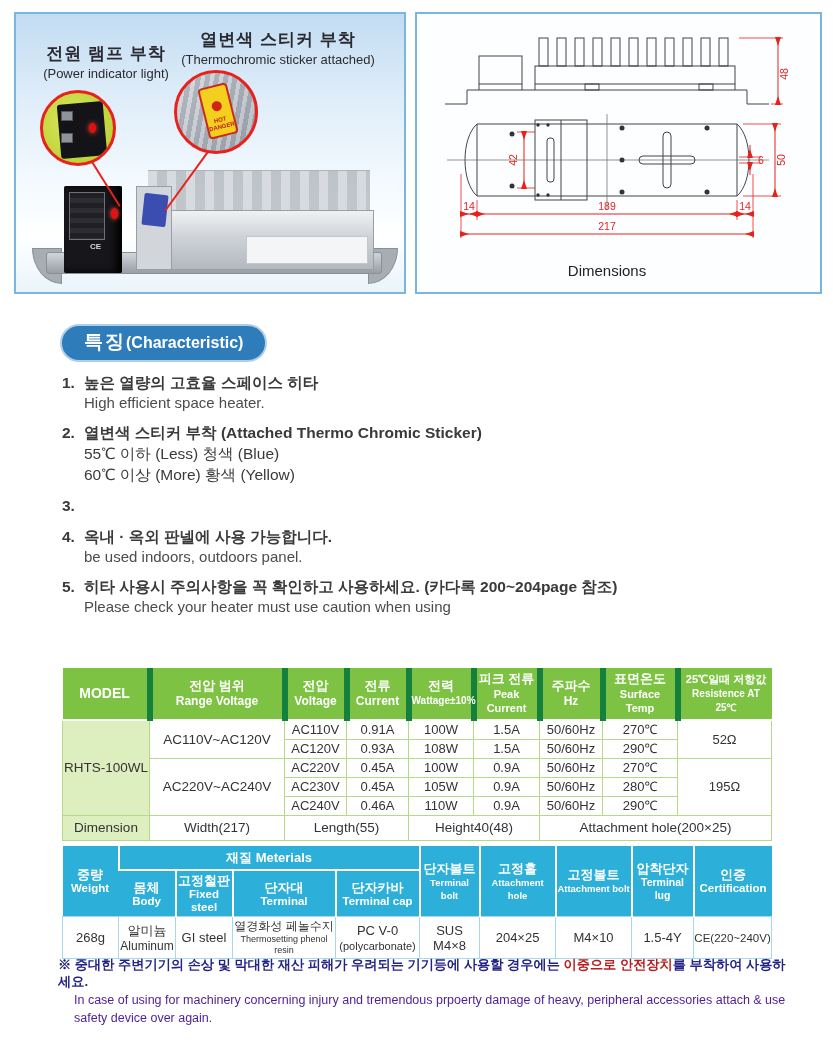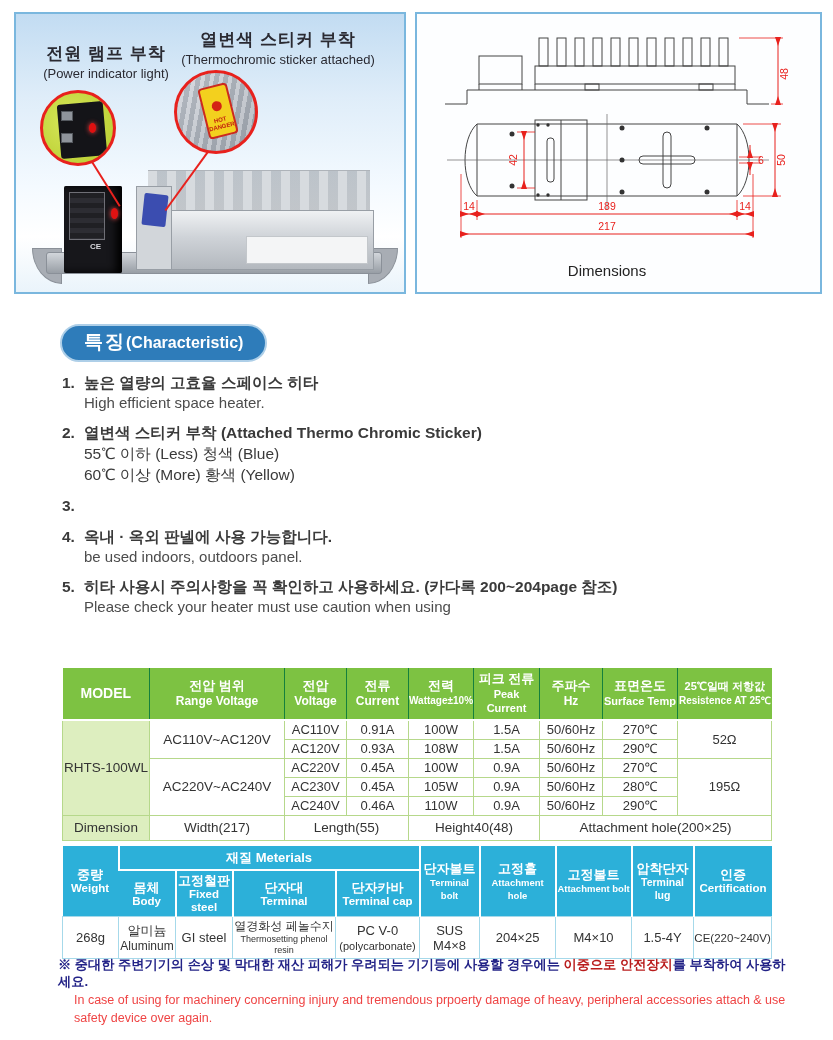--- a/index.html
+++ b/index.html
@@ -72,21 +72,21 @@
 
   .char-list { position:absolute; left:62px; top:372px; width:600px; }
   .char-item { display:flex; margin-bottom:10px; }
   .char-num { width:22px; font-size:15.5px; font-weight:600; color:#3a3a3a; line-height:21px; }
   .char-ko { font-size:15.5px; font-weight:600; color:#3a3a3a; line-height:21px; }
   .char-en { font-size:15px; color:#4c4c4c; line-height:18px; margin-top:1px; }
 
   
   table { border-collapse:collapse; table-layout:fixed; }
   .t1 { position:absolute; left:62px; top:668px; width:709px; }
-  .t1 th { background:#7dc242; color:#fff; border-left:1px solid #15803d; border-bottom:2px solid #fff;
+  .t1 th { background:#7dc242; color:#fff; border-left:6px solid #15803d; border-bottom:2px solid #fff;
     padding:3px 0 4px 0; vertical-align:middle; }
   .t1 th:first-child { border-left:none; }
   .t1 th .ko { display:block; font-size:13px; font-weight:bold; line-height:16px; }
   .t1 th .en { display:block; font-size:12px; font-weight:bold; line-height:14px; }
   .t1 th.sm .en { font-size:10px; }
   .t1 th.md .en { font-size:11px; }
   .t1 th.model-h { font-size:14px; font-weight:bold; }
   .t1 td { border:1px solid #b6d88b; background:#fff; text-align:center; font-size:13px;
     height:19px; line-height:15px; padding:0; color:#333; }
   .t1 td.model { background:#ddeebf; font-size:13.5px; }
@@ -108,21 +108,21 @@
   .t2 td .l1 { display:block; line-height:16px; }
   .t2 td .l2 { display:block; line-height:14px; font-size:11px; }
   .t2 td.tiny .l1 { font-size:12px; line-height:15px; }
   .t2 td.tiny .l2 { font-size:9px; line-height:11px; }
   .t2 td.cert { font-size:11.5px; }
 
   
   .footnote { position:absolute; left:58px; top:956px; width:730px; }
   .fn-ko { color:#232387; font-weight:bold; font-size:13.2px; line-height:17px; }
   .fn-ko .hl { color:#b91c1c; }
-  .fn-en { color:#ef4444; font-size:12.5px; line-height:16px; margin-left:16px; margin-top:2px; }
+  .fn-en { color:#4c1d95; font-size:12.5px; line-height:16px; margin-left:16px; margin-top:2px; }
 
   svg text { font-family:"Liberation Sans", sans-serif; }
   .dimnum { fill:#e8211d; font-size:10.5px; }
   .dimcap { fill:#222; font-size:15px; }
 </style>
 </head>
 <body>
 
 <div class="page">
 

